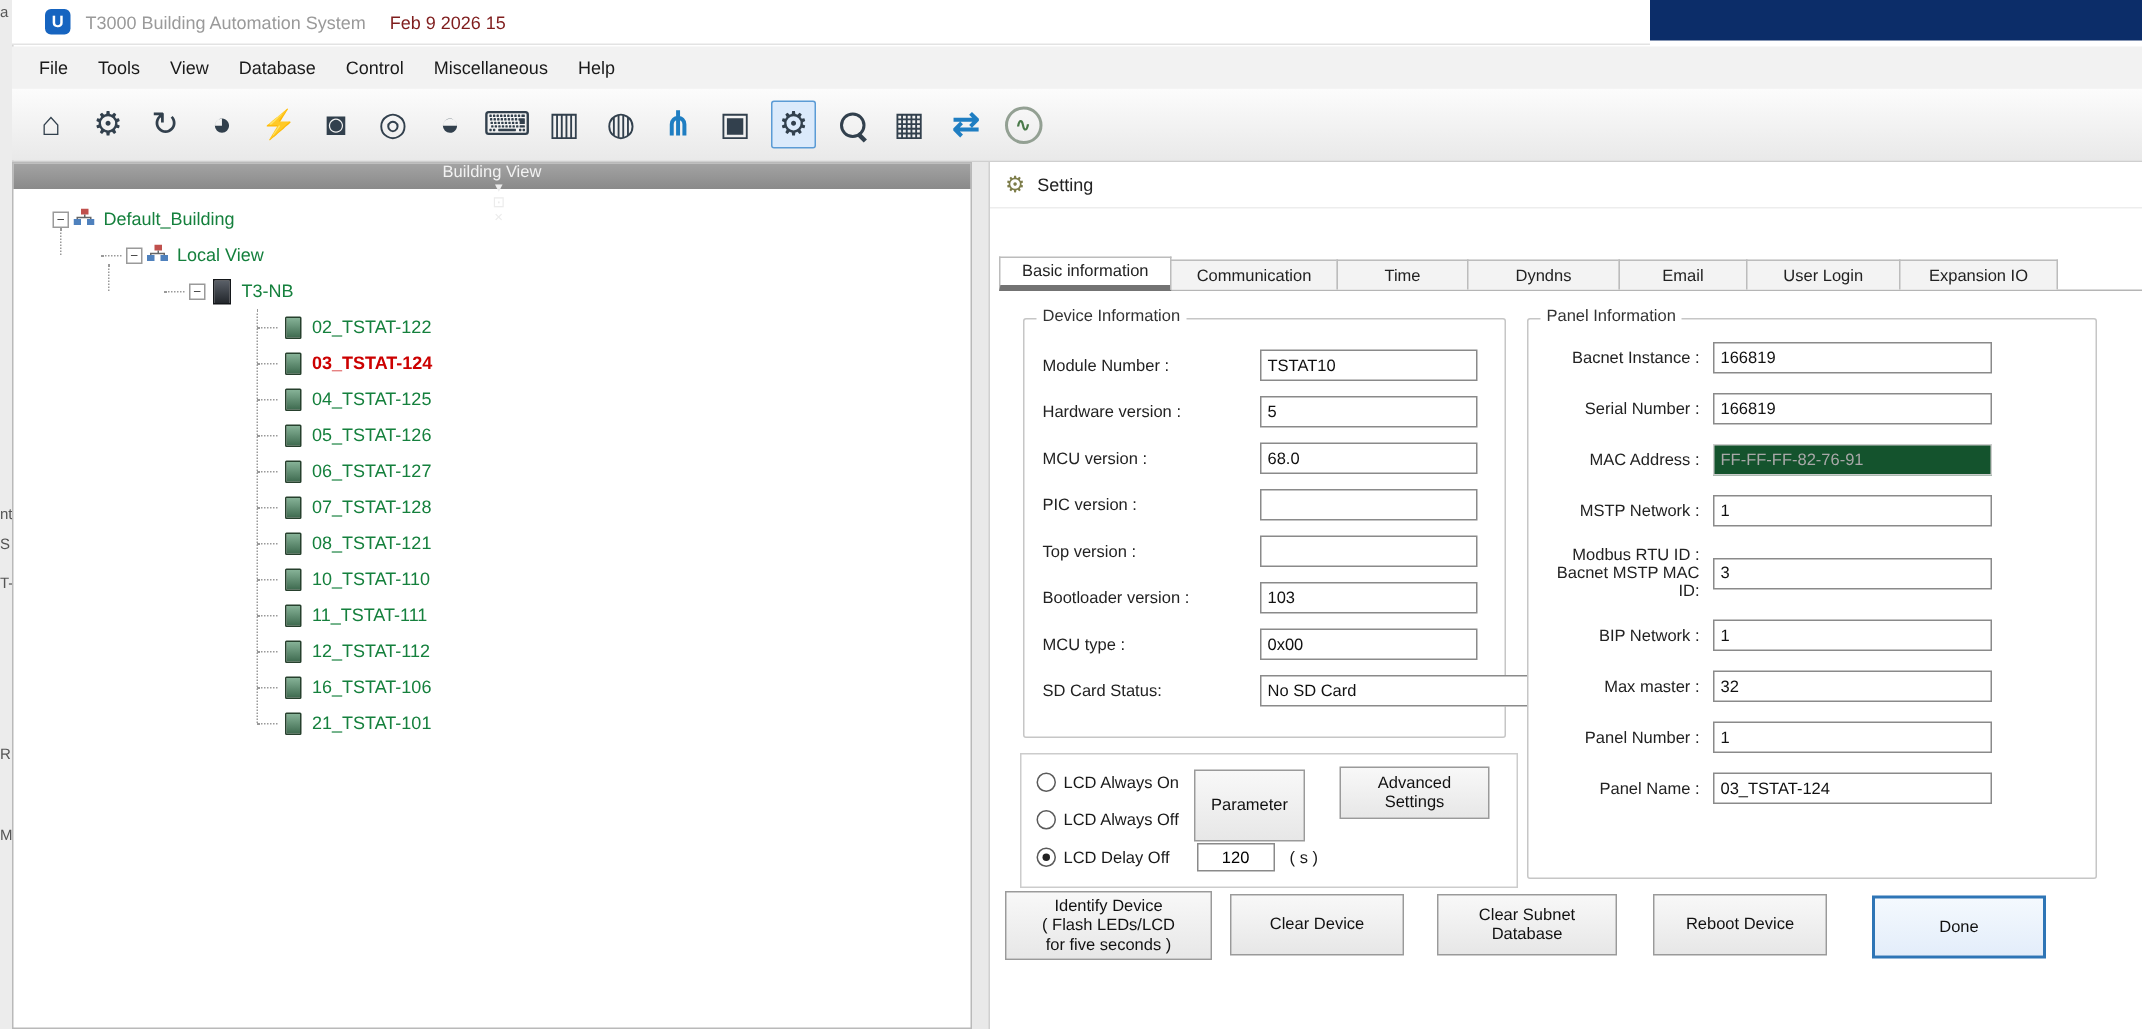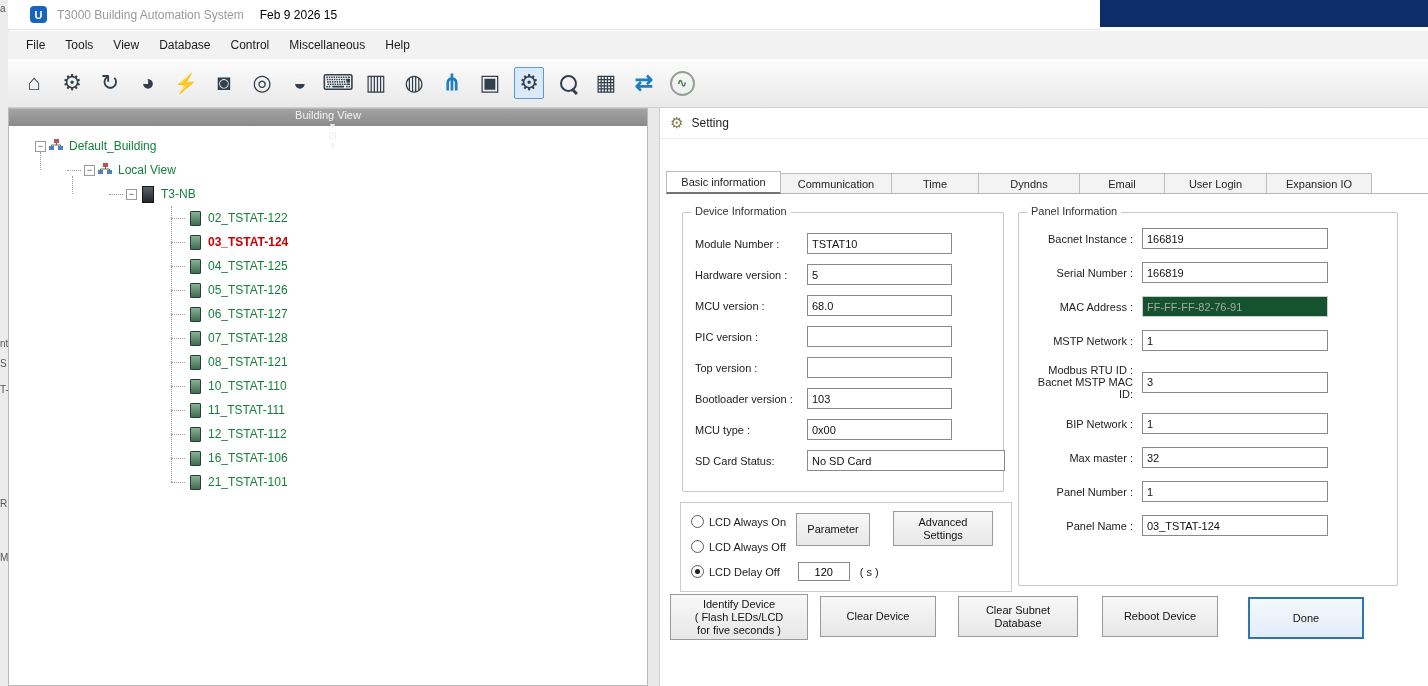--- a/index.html
+++ b/index.html
@@ -9,21 +9,21 @@
   
   .edge{position:absolute;left:0;top:0;width:8px;height:686px;background:#ececec;border-right:1px solid #d5d5d5;overflow:hidden;}
   .edge span{position:absolute;left:0;font-size:10px;color:#555;}
 
   
   .titlebar{position:absolute;left:8px;top:0;width:1092px;height:30px;background:#fff;border-bottom:1px solid #e3e3e3;
             display:flex;align-items:center;padding-left:22px;box-sizing:border-box;}
   .logo{width:17px;height:17px;background:#1664c0;border-radius:4px;color:#fff;font-size:11px;font-weight:bold;
         display:flex;align-items:center;justify-content:center;}
   .title-text{margin-left:10px;color:#9a9a9a;font-size:12px;}
-  .date-text{margin-left:16px;color:#000000;font-size:12px;}
+  .date-text{margin-left:16px;color:#7f1d1d;font-size:12px;}
   .blue-corner{position:absolute;left:1100px;top:0;width:328px;height:27px;background:#0c2d69;}
 
   
   .menubar{position:absolute;left:8px;top:31px;right:0;height:28px;background:#f2f2f2;border-bottom:1px solid #e6e6e6;
            display:flex;align-items:center;font-size:12px;padding-left:8px;}
   .menu-item{padding:0 10px;height:22px;display:flex;align-items:center;}
 
   
   .toolbar{position:absolute;left:8px;top:59px;right:0;height:49px;background:linear-gradient(#fcfcfc,#e9e9e9);
            border-bottom:1px solid #cfcfcf;display:flex;align-items:center;gap:10px;padding-left:12px;box-sizing:border-box;}
@@ -59,28 +59,28 @@
   .splitter{position:absolute;left:648px;top:108px;width:12px;bottom:0;background:#e9e9e9;border-right:1px solid #d0d0d0;box-sizing:border-box;}
 
   
   .setting-panel{position:absolute;left:660px;top:108px;right:0;bottom:0;background:#fff;}
   .sp-header{height:30px;display:flex;align-items:center;padding-left:10px;border-bottom:1px solid #ededed;font-size:12px;color:#222;}
   .sp-gear{color:#7d7d4a;font-size:15px;margin-right:8px;}
 
   .tabs{position:absolute;left:6px;top:62px;right:0;height:23px;border-bottom:1px solid #b5b5b5;display:flex;align-items:flex-end;font-size:11px;}
   .tab{height:20px;display:flex;align-items:center;justify-content:center;background:#f3f3f3;border:1px solid #bcbcbc;
        border-bottom:none;box-sizing:border-box;margin-right:-1px;color:#222;}
-  .tab.active{height:23px;background:#fff;margin-bottom:-1px;border-bottom:2px solid #737373;}
+  .tab.active{height:23px;background:#fff;margin-bottom:-1px;border-bottom:4px solid #737373;}
   .tab:nth-child(1){width:115px;} .tab:nth-child(2){width:112px;} .tab:nth-child(3){width:88px;}
   .tab:nth-child(4){width:102px;} .tab:nth-child(5){width:86px;} .tab:nth-child(6){width:103px;} .tab:nth-child(7){width:106px;}
 
   .group{position:absolute;border:1px solid #c6c6c6;border-radius:2px;background:#fff;}
   .gtitle{position:absolute;top:-8px;left:8px;background:#fff;padding:0 4px;font-size:11px;color:#333;}
 
-  .frow{display:flex;align-items:center;margin:10px 0 0 12px;height:21px;}
+  .frow{display:flex;align-items:center;margin:10px 0 0 12px;height:21px;gap:33px;}
   .frow.first{margin-top:20px;}
   .flabel{width:112px;font-size:11px;color:#222;flex:0 0 auto;}
   .fin{width:135px;height:17px;border:1px solid #8a8a8a;font-size:11px;padding:1px 4px;font-family:inherit;color:#111;flex:0 0 auto;}
   .fin.wide{width:188px;}
 
   .prow{display:flex;align-items:center;margin:13px 0 0 6px;min-height:21px;}
   .prow.first{margin-top:15px;}
   .plabel{width:108px;text-align:right;font-size:11px;color:#222;margin-right:9px;white-space:pre-line;line-height:12px;flex:0 0 auto;}
   .pin{width:176px;height:17px;border:1px solid #8a8a8a;font-size:11px;padding:1px 4px;font-family:inherit;color:#111;flex:0 0 auto;}
   .pin.dis{background:#14532d;border-color:#cccccc;color:#a8a8a8;}
@@ -88,21 +88,21 @@
   .lcdbox{position:absolute;left:20px;top:394px;width:330px;height:88px;border:1px solid #cccccc;}
   .radio-row{display:flex;align-items:center;margin:8px 0 0 10px;height:17px;font-size:11px;}
   .radio-row.r1{margin-top:10px;}
   .rb{width:13px;height:13px;border:1px solid #5a5a5a;border-radius:50%;margin-right:5px;background:#fff;position:relative;box-sizing:border-box;flex:0 0 auto;}
   .rb.on::after{content:"";position:absolute;left:3px;top:3px;width:5px;height:5px;border-radius:50%;background:#222;}
   .delay-in{width:46px;height:15px;margin-left:18px;text-align:center;font-size:11px;border:1px solid #8a8a8a;font-family:inherit;}
   .unit{margin-left:10px;font-size:11px;}
 
   .btn{position:absolute;background:linear-gradient(#f8f8f8,#e7e7e7);border:1px solid #9a9a9a;font-size:11px;color:#111;
        display:flex;flex-direction:column;align-items:center;justify-content:center;text-align:center;box-sizing:border-box;line-height:13px;}
-  .btn-parameter{left:115px;top:10px;width:74px;height:33px;text-align:right;}
+  .btn-parameter{left:115px;top:10px;width:74px;height:48px;text-align:right;}
   .btn-advanced{left:212px;top:8px;width:100px;height:35px;}
   .btn-identify{left:10px;top:486px;width:138px;height:46px;}
   .btn-cleardev{left:160px;top:488px;width:116px;height:41px;}
   .btn-clearsub{left:298px;top:488px;width:120px;height:41px;}
   .btn-reboot{left:442px;top:488px;width:116px;height:41px;}
   .btn-done{left:588px;top:489px;width:116px;height:42px;border:2px solid #2e75b6;background:linear-gradient(#f4f9fe,#e3edfa);}
 </style>
 </head>
 <body>
 

